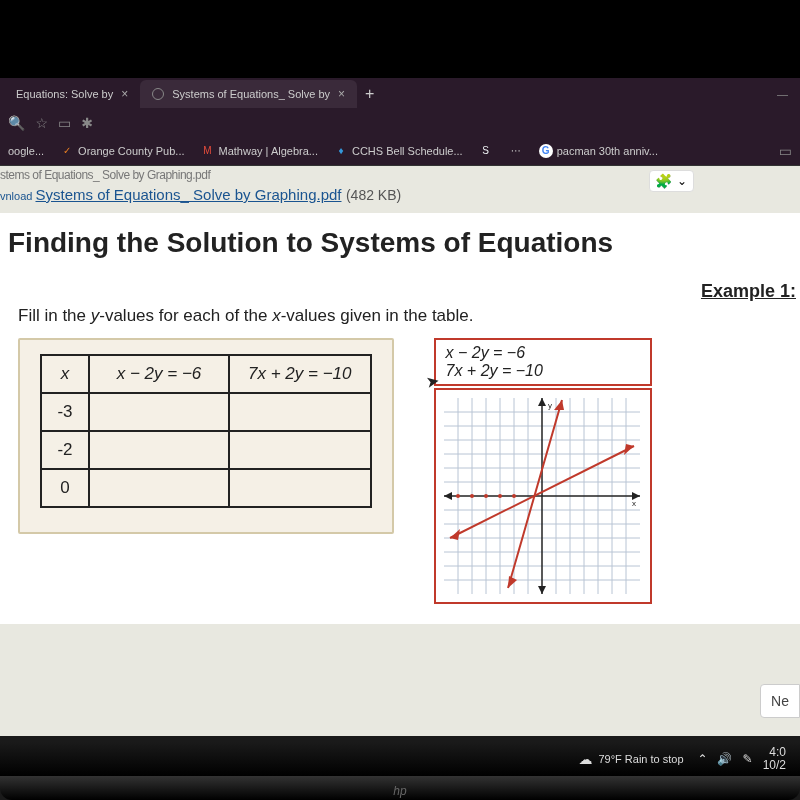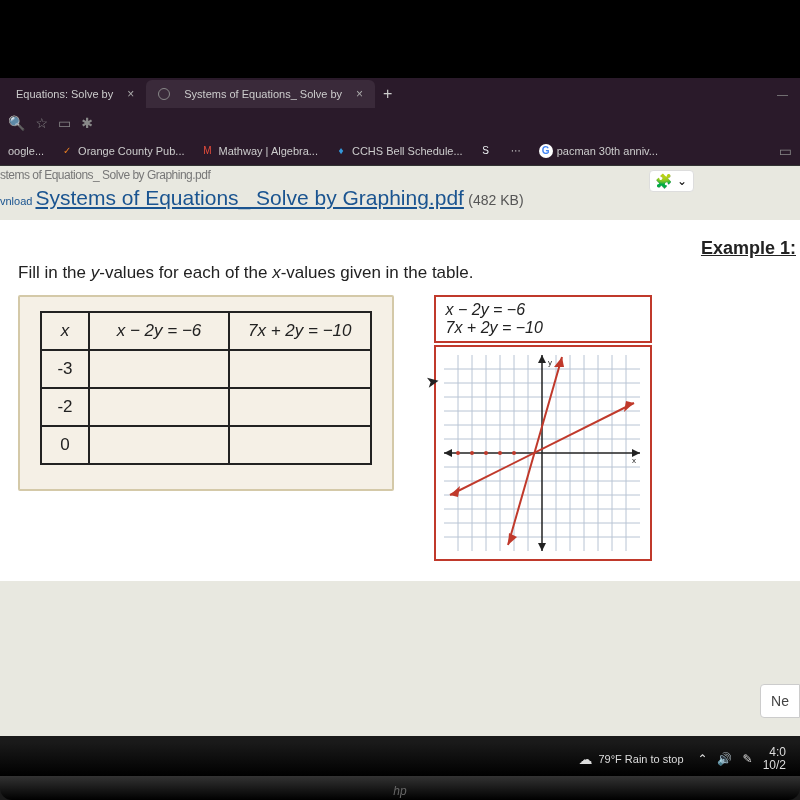--- a/index.html
+++ b/index.html
@@ -1,41 +1,41 @@
 <!DOCTYPE html>
 <html><head>
   <meta charset="utf-8">
   <style>
     * { margin: 0; padding: 0; box-sizing: border-box; font-family: -apple-system, BlinkMacSystemFont, "Segoe UI", Arial, sans-serif; }
     body { width: 800px; height: 800px; background: #1a1a1a; overflow: hidden; position: relative; }
     .monitor-top { height: 78px; background: #000; }
     .browser { background: #1a1a1a; }
     .tab-bar { height: 32px; background: #2a1a2a; display: flex; align-items: center; padding: 0 4px; color: #ccc; font-size: 11px; }
-    .tab { display: flex; align-items: center; padding: 0 12px; height: 28px; border-radius: 6px 6px 0 0; gap: 14px; }
+    .tab { display: flex; align-items: center; padding: 0 12px; height: 28px; border-radius: 6px 6px 0 0; gap: 8px; }
     .tab.active { background: #3a2a3a; }
     .tab-close { color: #aaa; font-size: 12px; }
     .tab-circle { width: 12px; height: 12px; border: 1px solid #888; border-radius: 50%; }
     .tab-plus { margin-left: 8px; color: #ccc; font-size: 16px; }
     .tab-right { margin-left: auto; display: flex; gap: 16px; padding-right: 8px; color: #888; }
     .url-bar { height: 26px; background: #2a1a2a; color: #a88; font-size: 11px; padding: 4px 8px; display:flex; align-items:center; justify-content: space-between;}
     .url-icons { display:flex; gap:10px; color:#888; font-size:14px;}
     .bookmarks { height: 30px; background: #2a1a2a; display: flex; align-items: center; padding: 0 8px; gap: 16px; color: #ccc; font-size: 11px; border-bottom: 1px solid #333; }
     .bm-item { display: flex; align-items: center; gap: 4px; }
     .bm-icon { width: 14px; height: 14px; display:inline-flex; align-items:center; justify-content:center; font-size:10px;}
     .bm-orange { color: #e67e22; }
     .bm-red { color: #e74c3c; }
     .bm-blue { color: #3498db; }
     .bm-white { color: #ecf0f1; }
     .bm-g { background:#fff; color:#4285f4; border-radius:50%; width:14px; height:14px; font-weight:bold; font-size:10px;}
     .bm-right { margin-left:auto; color:#888; font-size:14px;}
     .page { background: #e8e8e0; height: 570px; position: relative; overflow: hidden; }
     .doc-title-bar { color: #777; font-size: 12px; padding: 2px 0 0 0; font-weight: 300; letter-spacing: -0.5px; }
     .puzzle-btn { position: absolute; right: 106px; top: 4px; background: #fff; border: 1px solid #ddd; border-radius: 4px; padding: 2px 6px; font-size: 12px; display:flex; align-items:center; gap:4px;}
     .puzzle-icon { color: #1a73e8; font-size: 14px;}
-    .download-link { color: #1a5490; text-decoration: underline; font-size: 21px; padding: 4px 0 10px 0; display: inline-block; }
+    .download-link { color: #1a5490; text-decoration: underline; font-size: 15px; padding: 4px 0 10px 0; display: inline-block; }
     .file-size { color: #555; font-size: 14px; }
     .content { background: #fff; margin: 0 0 0 0; padding: 8px 0 20px 4px; }
     .page-heading { font-size: 28px; font-weight: 700; color: #222; padding: 6px 0 12px 4px; }
     .example-block { padding: 10px 4px 0 14px; }
     .example-title { font-size: 18px; font-weight: 700; text-decoration: underline; color: #222; text-align: right; }
     .example-text { font-size: 17px; color: #222; margin: 4px 0 12px 0; }
     .italic { font-style: italic; }
     .flex-row { display: flex; gap: 40px; align-items: flex-start; }
     .table-container { background: #f5f0e6; border: 2px solid #d4c9a8; padding: 14px 20px 24px 20px; border-radius: 2px; }
     table.values { border-collapse: collapse; }
@@ -118,20 +118,21 @@
     <div class="puzzle-btn">
       <span class="puzzle-icon">🧩</span>
       <span>⌄</span>
     </div>
     <div class="doc-title-bar">stems of Equations_ Solve by Graphing.pdf</div>
     <div>
       <span style="color:#1a5490; font-size:11px;">vnload </span><a class="download-link">Systems of Equations_ Solve by Graphing.pdf</a>
       <span class="file-size">(482 KB)</span>
     </div>
     <div class="content">
+      <div class="page-heading">Finding the Solution to Systems of Equations</div>
       <div class="example-block">
         <div class="example-title">Example 1:</div>
         <div class="example-text">
           <span>Fill in the </span><span class="italic">y</span><span>-values for each of the </span><span class="italic">x</span><span>-values given in the table.</span>
         </div>
         <div class="flex-row">
           <div class="table-container">
             <table class="values">
               <tbody>
                   <tr>

